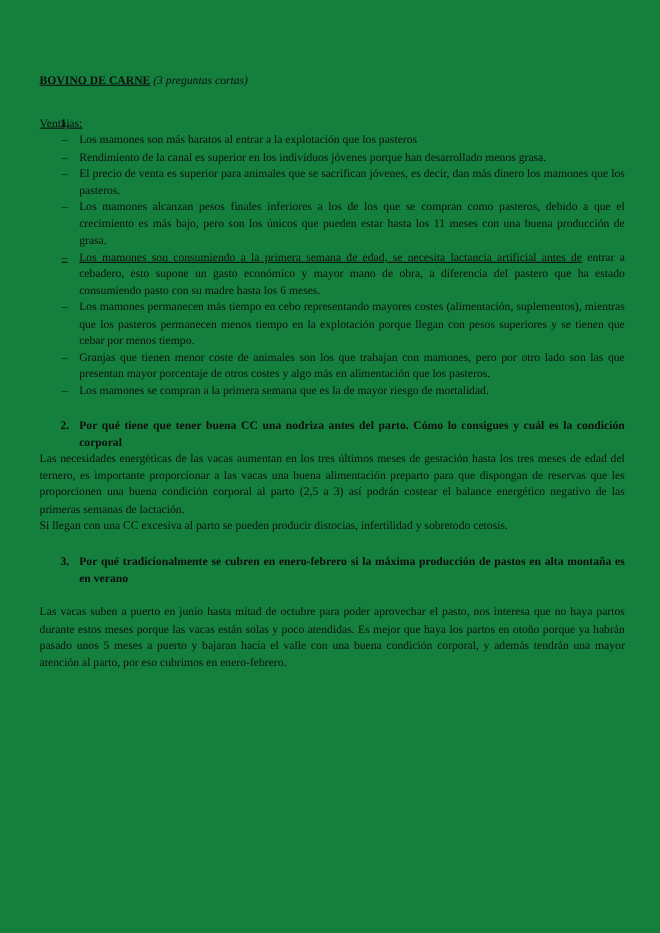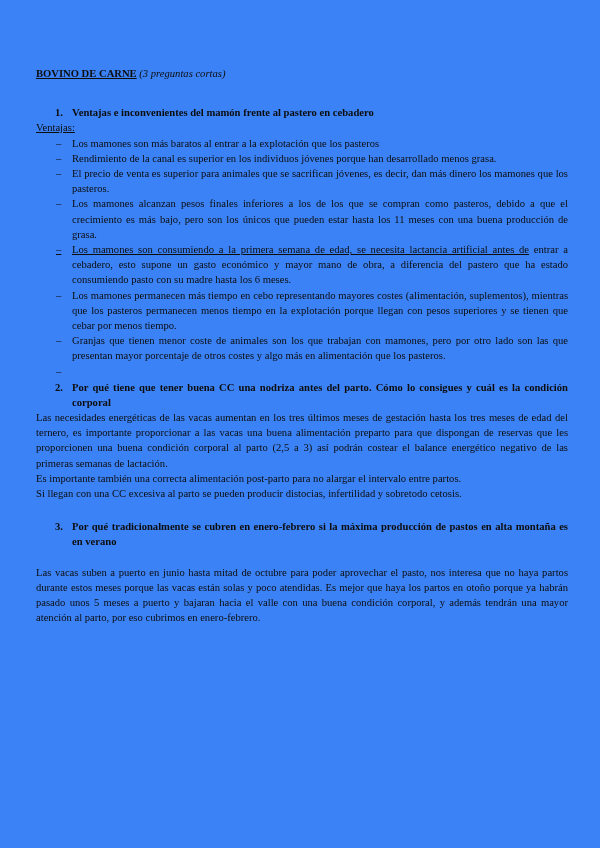--- a/index.html
+++ b/index.html
@@ -5,21 +5,21 @@
     html, body {
       margin: 0;
       padding: 0;
       background: #ffffff;
     }
     .page {
       position: relative;
       width: 600px;
       height: 848px;
       box-sizing: border-box;
-      background: #3b82f6;
+      background: #15803d;
       padding: 66px 32px 20px 36px;
       font-family: "Liberation Serif", "DejaVu Serif", serif;
       font-size: 10.6px;
       line-height: 15.2px;
       color: #0d0d0d;
       overflow: hidden;
     }
     .title-row { margin-bottom: 24px; }
     .doc-title {
       font-weight: 700;
@@ -64,21 +64,20 @@
 <div class="page">
 
   <div class="title-row">
     <span class="doc-title">BOVINO DE CARNE</span>
     <span class="doc-subtitle">(3 preguntas cortas)</span>
   </div>
 
   <div>
     <div class="q-heading">
       <span class="q-num">1.</span>
-      <span>Ventajas e inconvenientes del mamón frente al pastero en cebadero</span>
     </div>
 
     <div class="side-label">Ventajas:</div>
 
     <div class="li">
       <span class="dash">–</span>
       <span>Los mamones son más baratos al entrar a la explotación que los pasteros</span>
     </div>
     <div class="li">
       <span class="dash">–</span>
@@ -101,30 +100,30 @@
     <div class="li">
       <span class="dash">–</span>
       <span><span class="u"></span><span>Los mamones permanecen más tiempo en cebo representando mayores costes (alimentación, suplementos), mientras que los pasteros permanecen menos tiempo en la explotación porque llegan con pesos superiores y se tienen que cebar por menos tiempo.</span></span>
     </div>
     <div class="li">
       <span class="dash">–</span>
       <span><span class="u"></span><span>Granjas que tienen menor coste de animales son los que trabajan con mamones, pero por otro lado son las que presentan mayor porcentaje de otros costes y algo más en alimentación que los pasteros.</span></span>
     </div>
     <div class="li">
       <span class="dash">–</span>
+      <span><span class="u"></span><span>Los mamones se compran a la primera semana que es la de mayor riesgo de mortalidad.</span></span>
     </div>
   </div>
 
   <div>
     <div class="q-heading gap-before-q2">
       <span class="q-num">2.</span>
       <span>Por qué tiene que tener buena CC una nodriza antes del parto. Cómo lo consigues y cuál es la condición corporal</span>
     </div>
     <div class="para">Las necesidades energéticas de las vacas aumentan en los tres últimos meses de gestación hasta los tres meses de edad del ternero, es importante proporcionar a las vacas una buena alimentación preparto para que dispongan de reservas que les proporcionen una buena condición corporal al parto (2,5 a 3) así podrán costear el balance energético negativo de las primeras semanas de lactación.</div>
-    <div class="para">Es importante también una correcta alimentación post-parto para no alargar el intervalo entre partos.</div>
     <div class="para">Si llegan con una CC excesiva al parto se pueden producir distocias, infertilidad y sobretodo cetosis.</div>
   </div>
 
   <div>
     <div class="q-heading gap-before-q3 gap-after-q3-heading">
       <span class="q-num">3.</span>
       <span>Por qué tradicionalmente se cubren en enero-febrero si la máxima producción de pastos en alta montaña es en verano</span>
     </div>
     <div class="para">Las vacas suben a puerto en junio hasta mitad de octubre para poder aprovechar el pasto, nos interesa que no haya partos durante estos meses porque las vacas están solas y poco atendidas. Es mejor que haya los partos en otoño porque ya habrán pasado unos 5 meses a puerto y bajaran hacia el valle con una buena condición corporal, y además tendrán una mayor atención al parto, por eso cubrimos en enero-febrero.</div>
   </div>

